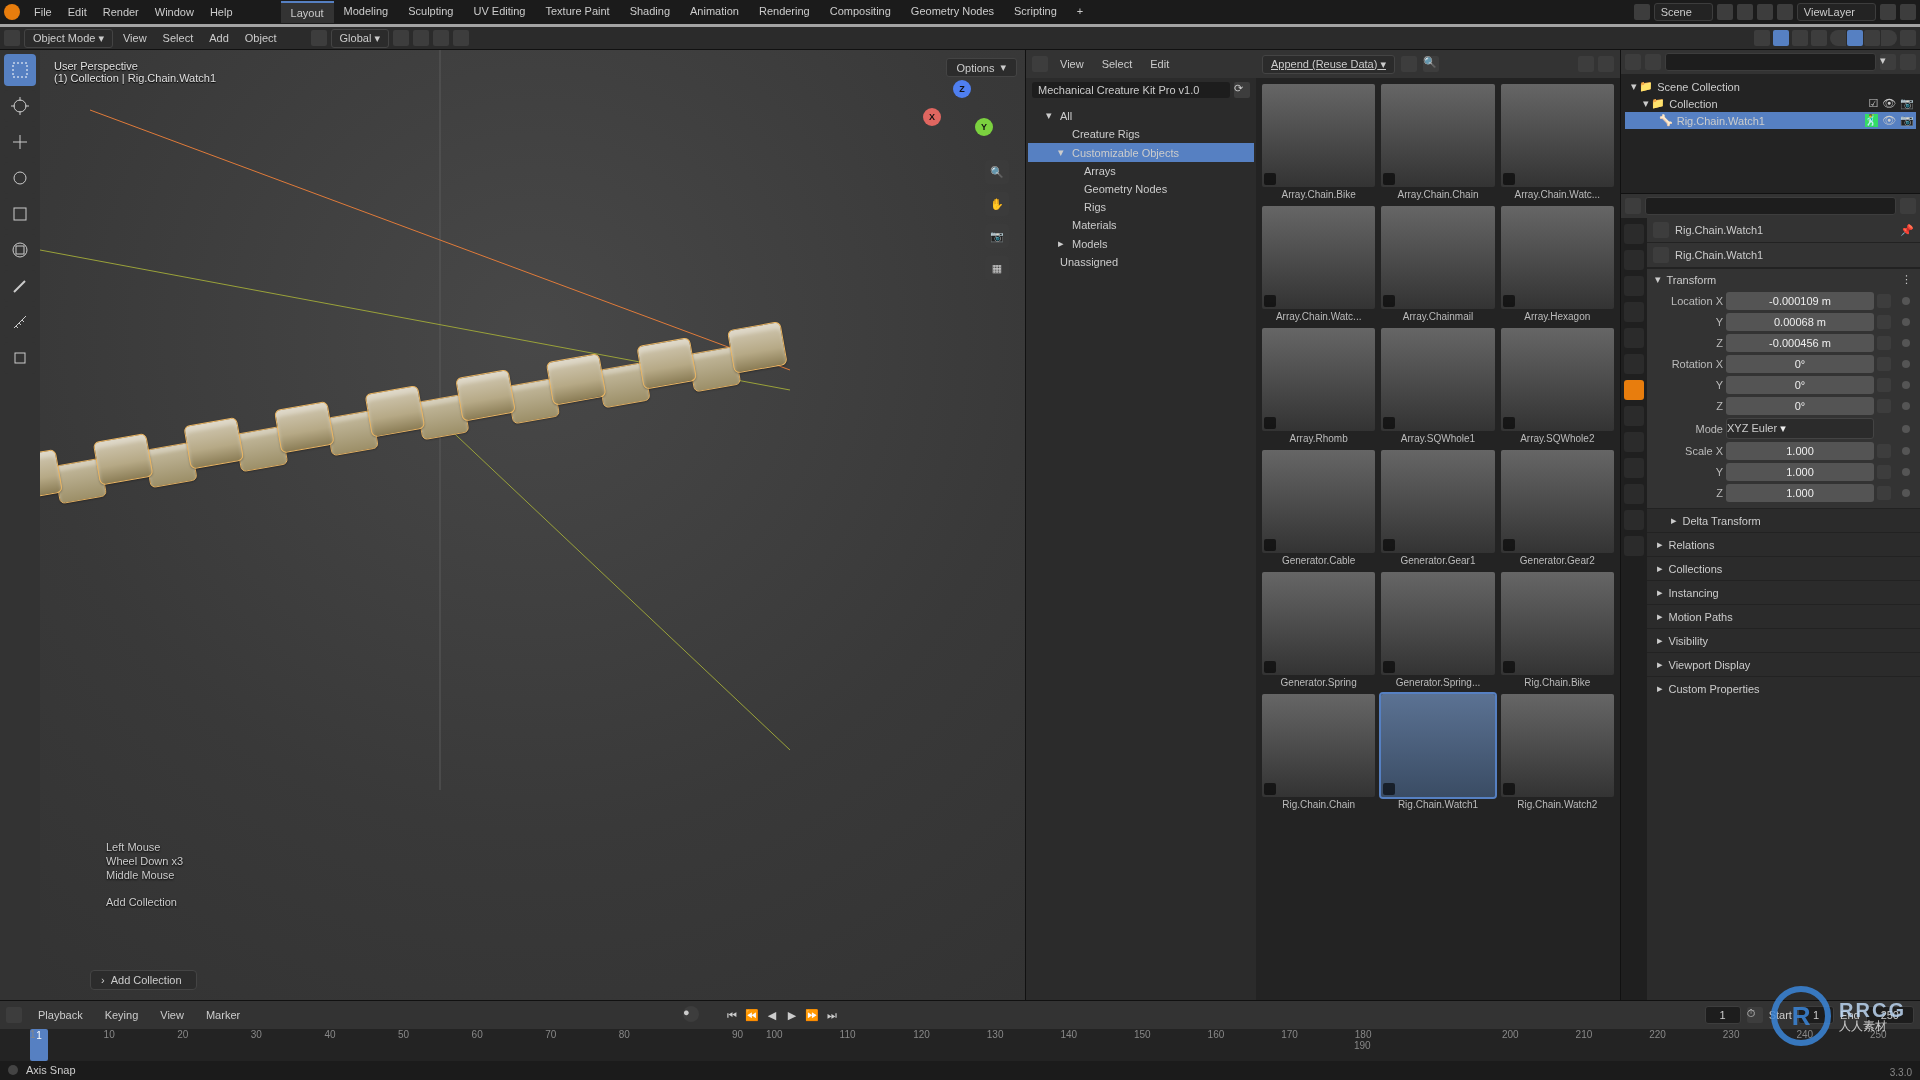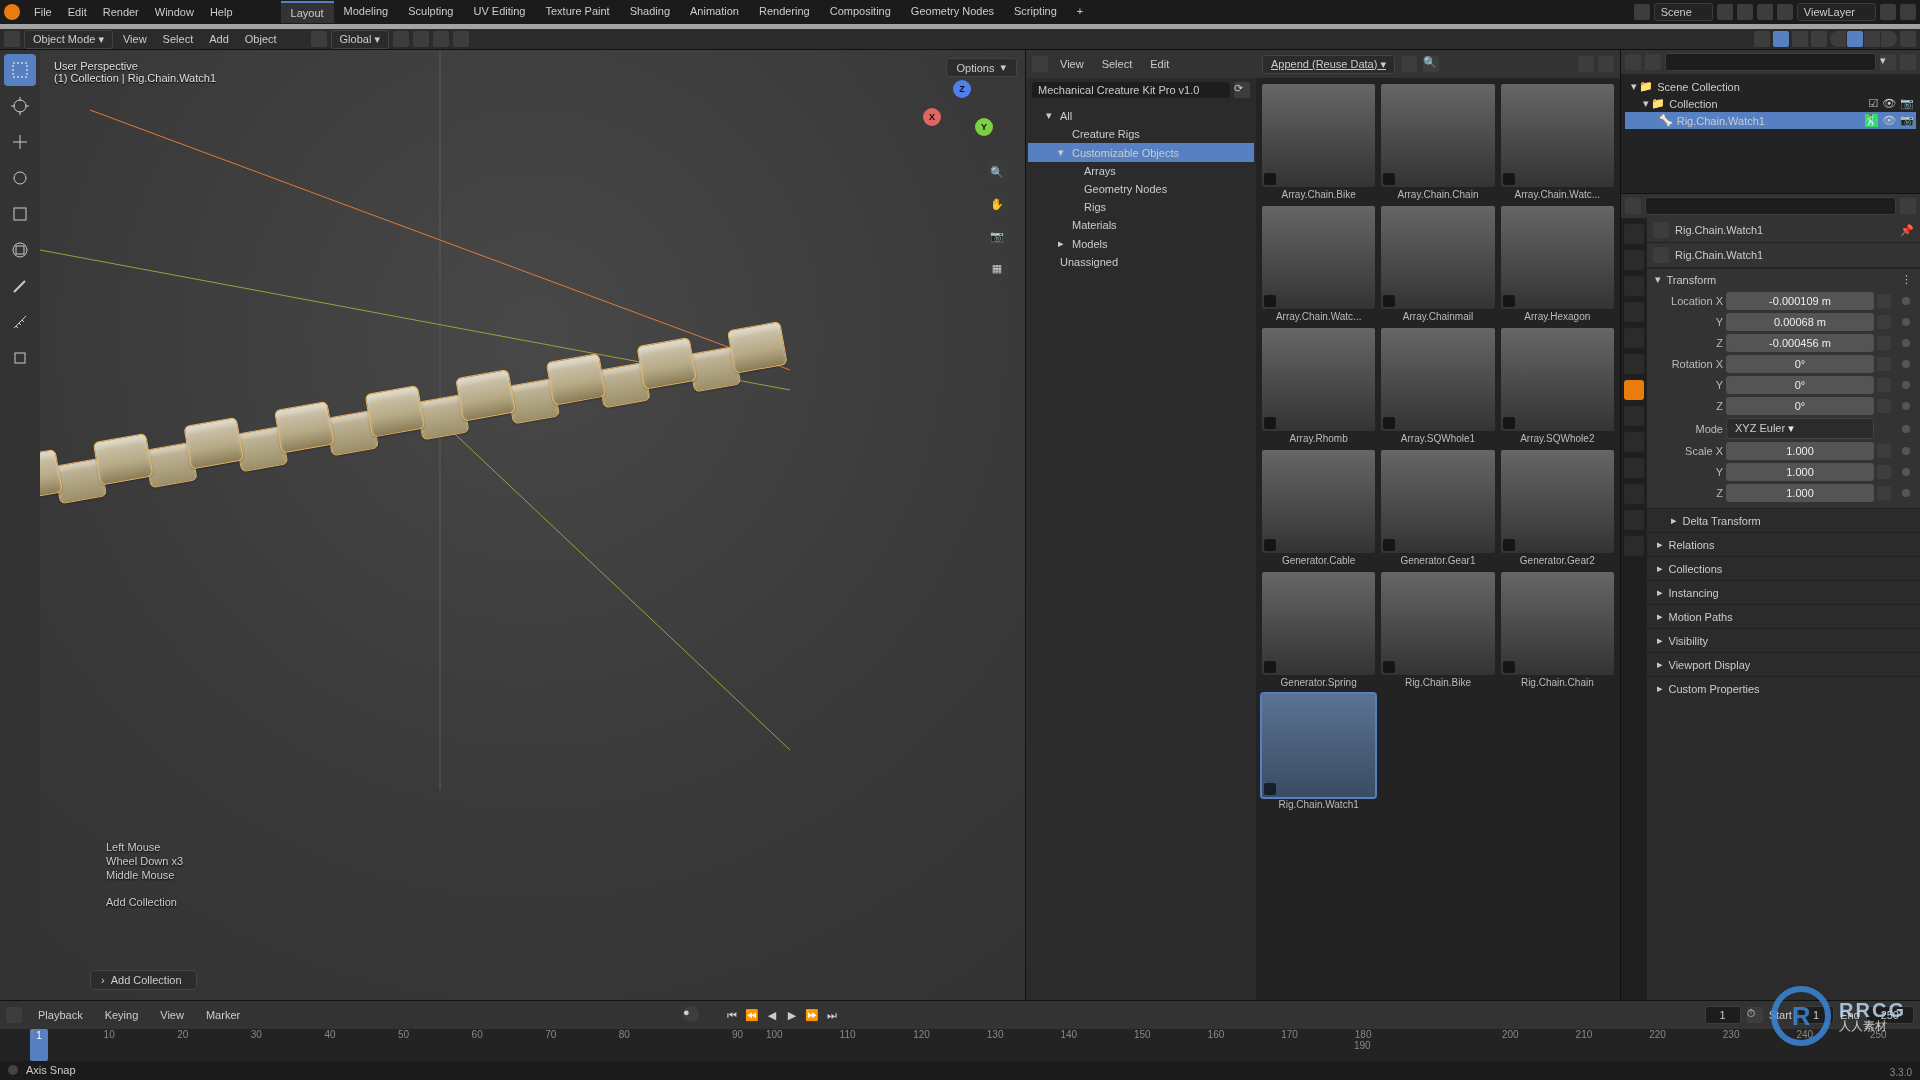--- a/index.html
+++ b/index.html
@@ -7,21 +7,21 @@
 .topbar { height:24px; background:#1b1b1b; display:flex; align-items:center; padding:0 4px; }
 .logo-icon { width:16px; height:16px; background:#e87d0d; border-radius:50%; margin-right:6px;}
 .menu-item { padding:0 8px; cursor:pointer; }
 .workspace-tabs { display:flex; margin-left:40px; }
 .workspace-tab { padding:4px 10px; cursor:pointer; font-size:11px; }
 .workspace-tab.active { background:#333; border-top:2px solid #5680c2; }
 .topbar-right { margin-left:auto; display:flex; align-items:center; gap:4px; }
 .scene-input { background:#232323; border:1px solid #3d3d3d; padding:2px 20px 2px 6px; border-radius:3px; font-size:11px; color:#ccc; }
 .hdr-icn { width:16px; height:16px; background:#3d3d3d; border-radius:2px; }
 
-.toolbar2 { height:26px; background:#2b2b2b; display:flex; align-items:center; padding:0 4px; border-top:5px solid #a3a3a3; border-bottom:1px solid #111; gap:4px;}
+.toolbar2 { height:26px; background:#2b2b2b; display:flex; align-items:center; padding:0 4px; border-top:3px solid #a3a3a3; border-bottom:1px solid #111; gap:4px;}
 .mode-sel { background:#2b2b2b; padding:2px 8px; border:1px solid #444; border-radius:3px; }
 .hdr-dd { padding:2px 6px; }
 
 .main-row { display:flex; height:calc(100% - 24px - 26px - 60px - 20px); }
 .left-tools { width:40px; background:#333; display:flex; flex-direction:column; align-items:center; padding-top:4px; gap:4px;}
 .tool-btn { width:32px; height:32px; background:#333; border-radius:4px; display:flex; align-items:center; justify-content:center; }
 .tool-btn.active { background:#5680c2; }
 .viewport { flex:1; position:relative; background: radial-gradient(circle at 50% 30%, #484848 0%, #393939 60%, #333 100%); overflow:hidden;}
 .viewport-hud { position:absolute; top:10px; left:14px; }
 .hud-line { font-size:11px; color:#e0e0e0; text-shadow:0 1px 1px #000; }
@@ -426,33 +426,45 @@
           <div class="asset-item">
             <div class="thumb">
               <div class="corner"></div>
             </div>
             <div class="asset-label">Generator.Spring</div>
           </div>
           <div class="asset-item">
             <div class="thumb">
               <div class="corner"></div>
             </div>
+            <div class="asset-label">Generator.Spring...</div>
+          </div>
+          <div class="asset-item">
+            <div class="thumb">
+              <div class="corner"></div>
+            </div>
             <div class="asset-label">Rig.Chain.Bike</div>
           </div>
           <div class="asset-item">
             <div class="thumb">
               <div class="corner"></div>
             </div>
             <div class="asset-label">Rig.Chain.Chain</div>
           </div>
           <div class="asset-item">
             <div class="thumb sel">
               <div class="corner"></div>
             </div>
             <div class="asset-label">Rig.Chain.Watch1</div>
+          </div>
+          <div class="asset-item">
+            <div class="thumb">
+              <div class="corner"></div>
+            </div>
+            <div class="asset-label">Rig.Chain.Watch2</div>
           </div>
         </div>
     </div>
   </div>
 
   <div class="right-col">
 
     <div class="outliner-toolbar">
       <div class="hdr-icn"></div>
       <div class="hdr-icn"></div>
@@ -540,21 +552,21 @@
             <div class="lbl">Y</div>
               <div class="num-field">0°</div>
               <div class="lock"></div>
               <div class="dot"></div>
             <div class="lbl">Z</div>
               <div class="num-field">0°</div>
               <div class="lock"></div>
               <div class="dot"></div>
 
             <div class="lbl">Mode</div>
-              <div class="num-field" style="text-align:left;padding-left:8px;background:#2b2b2b;border:1px solid #444;"><span>XYZ Euler</span> ▾</div>
+              <div class="num-field" style="text-align:left;padding-left:0;background:#2b2b2b;border:1px solid #444;"><span>XYZ Euler</span> ▾</div>
               <div></div>
               <div class="dot"></div>
 
             <div class="lbl">Scale X</div>
               <div class="num-field">1.000</div>
               <div class="lock"></div>
               <div class="dot"></div>
             <div class="lbl">Y</div>
               <div class="num-field">1.000</div>
               <div class="lock"></div>

